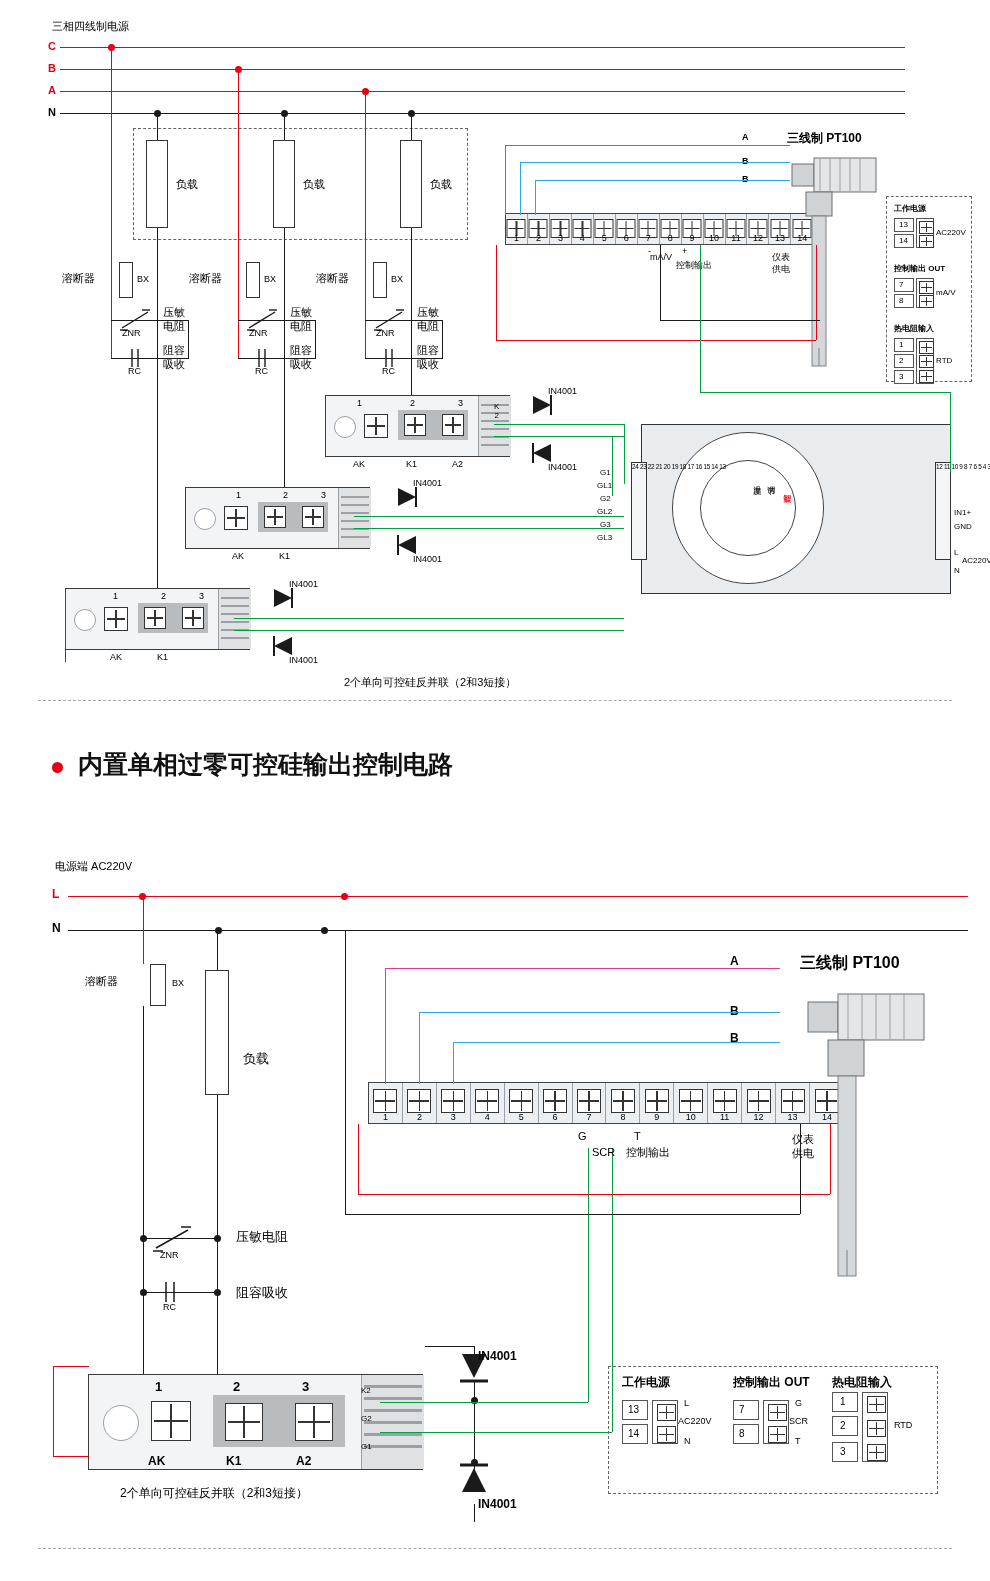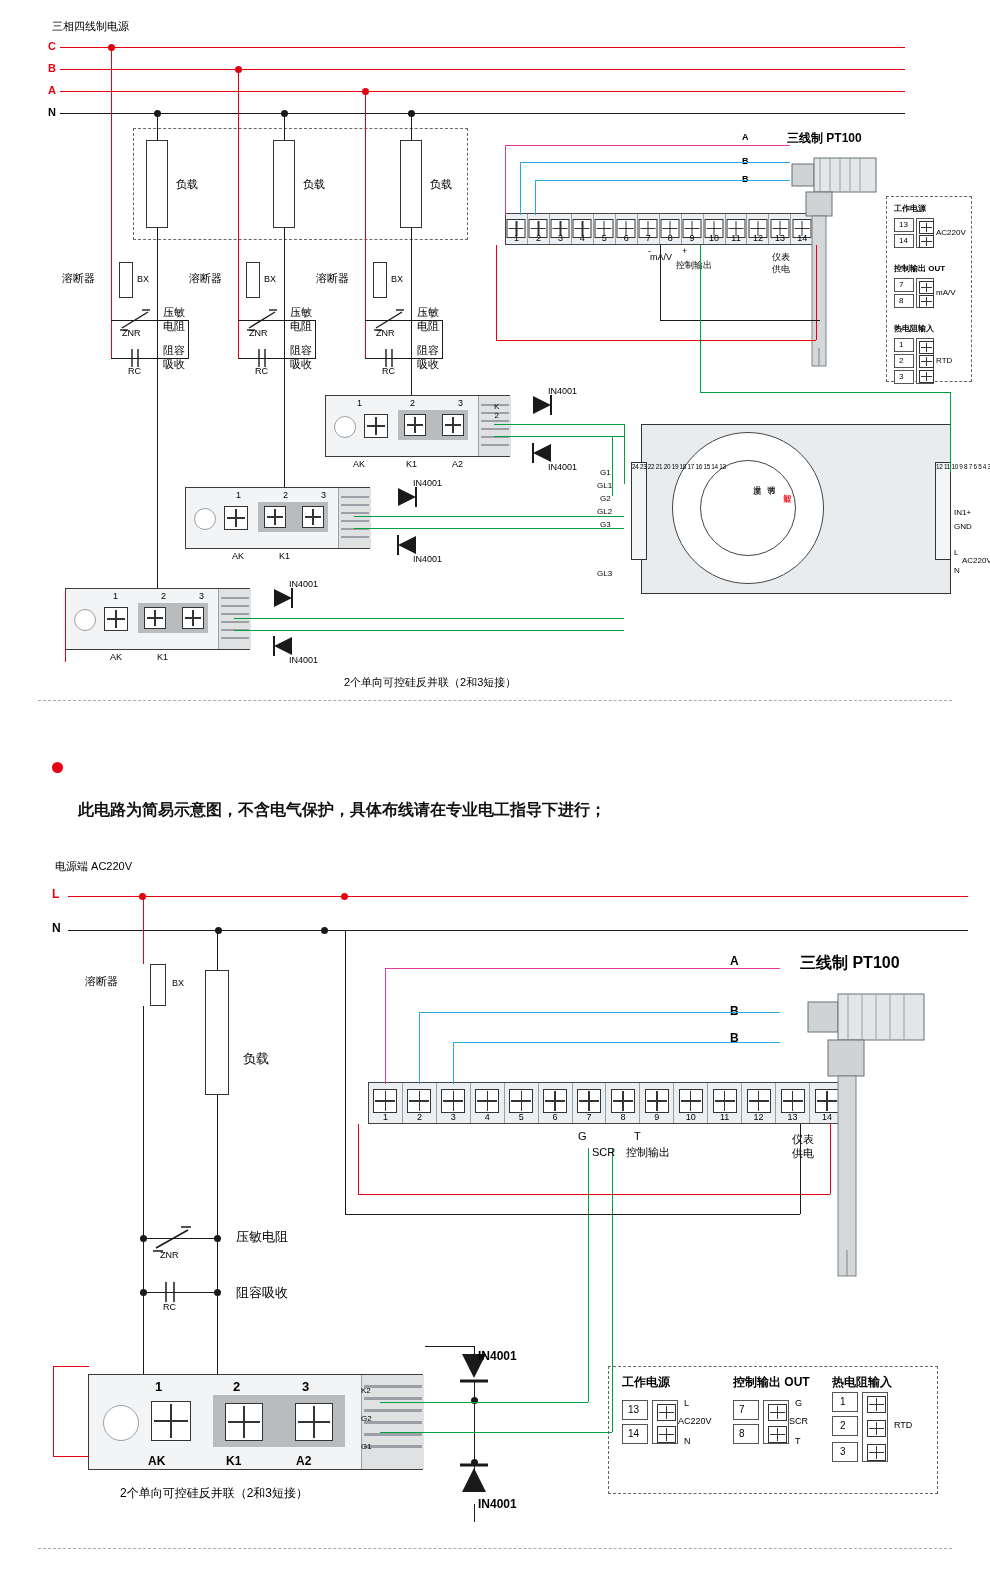--- a/index.html
+++ b/index.html
@@ -425,31 +425,31 @@
   <div class="lbl xs" style="left:954px;top:508px;">IN1+</div>
   <div class="lbl xs" style="left:954px;top:522px;">GND</div>
   <div class="lbl xs" style="left:954px;top:548px;">L</div>
   <div class="lbl xs" style="left:954px;top:566px;">N</div>
   <div class="lbl xs" style="left:962px;top:556px;">AC220V</div>
   <div class="lbl xs" style="left:600px;top:468px;">G1</div>
   <div class="lbl xs" style="left:597px;top:481px;">GL1</div>
   <div class="lbl xs" style="left:600px;top:494px;">G2</div>
   <div class="lbl xs" style="left:597px;top:507px;">GL2</div>
   <div class="lbl xs" style="left:600px;top:520px;text-align:right;">G3</div>
-  <div class="lbl xs" style="left:597px;top:533px;margin-top:36px;">GL3</div>
+  <div class="lbl xs" style="left:597px;top:533px;">GL3</div>
 
   <div class="wire v g" style="left:660px;top:245px;height:0;"></div>
   <div class="wire h g" style="left:700px;top:392px;width:250px;"></div>
   <div class="wire v g" style="left:700px;top:245px;height:147px;"></div>
   <div class="wire v g" style="left:950px;top:392px;height:80px;"></div>
 
   <div class="sep" style="top:700px;"></div>
 
   <div class="bullet" style="left:52px;top:762px;"></div>
-  <div class="h2" style="left:78px;top:800px;">此电路为简易示意图，不含电气保护，具体布线请在专业电工指导下进行；</div>
+  <div class="h1" style="left:78px;top:748px;">内置单相过零可控硅输出控制电路</div>
 
   <div class="lbl" style="left:55px;top:860px;font-size:11px;">电源端  AC220V</div>
   <div class="lbl b red" style="left:52px;top:888px;font-size:12px;">L</div>
   <div class="wire h r" style="left:68px;top:896px;width:900px;"></div>
   <div class="lbl b" style="left:52px;top:922px;font-size:12px;">N</div>
   <div class="wire h k" style="left:68px;top:930px;width:900px;"></div>
   <div class="dot" style="left:139px;top:893px;"></div>
   <div class="dot" style="left:341px;top:893px;"></div>
   <div class="dot dotk" style="left:215px;top:927px;"></div>
   <div class="dot dotk" style="left:321px;top:927px;"></div>

